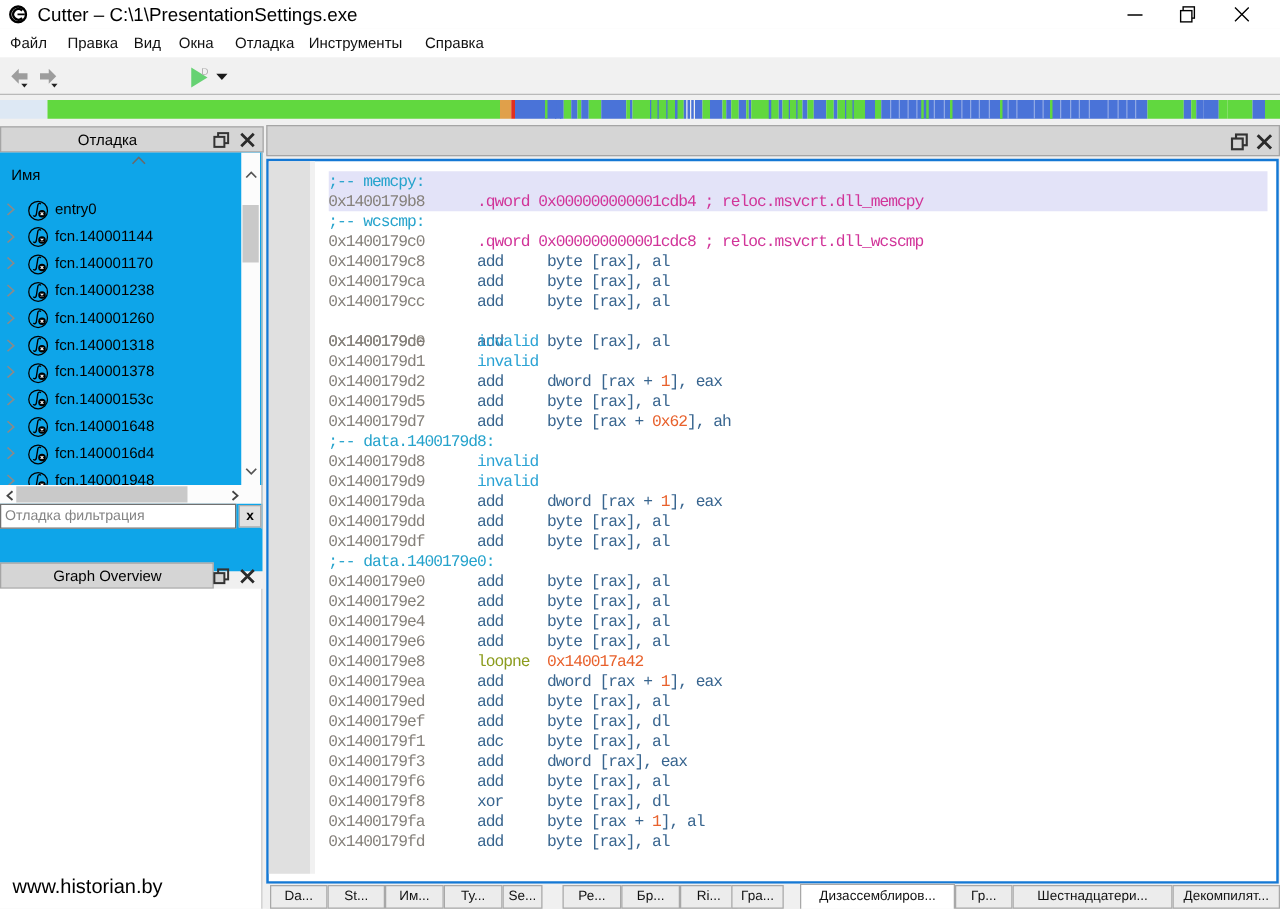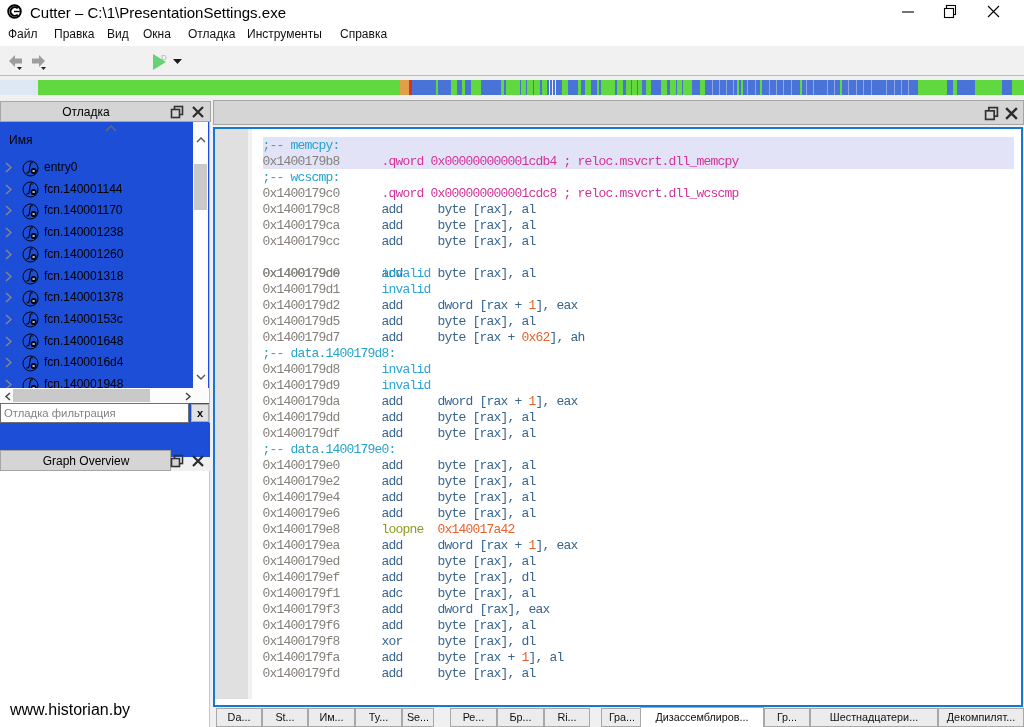--- a/index.html
+++ b/index.html
@@ -18,21 +18,21 @@
 #searchbox{left:192px;top:5px;width:475px;height:20px;background:#fff;border-radius:7px;}
 #searchph{left:20px;top:4px;font-size:11.3px;color:#9b9b9b;}
 
 #navstrip{left:0;top:80px;width:1024px;height:15px;}
 .seg{position:absolute;top:0;height:15px;}
 
 .phead{background:#d5d5d5;border:1px solid #a5a5a5;box-sizing:border-box;}
 .ptitle{font-size:12px;color:#000;position:absolute;width:100%;text-align:center;top:3px;}
 .hicon{position:absolute;top:3px;}
 
-#funclist{left:0;top:122px;width:210px;height:335px;background:#1d4ed8;overflow:hidden;}
+#funclist{left:0;top:122px;width:210px;height:335px;background:#0ea5e9;overflow:hidden;}
 .frow{position:absolute;left:0;height:22px;width:190px;}
 .chev{position:absolute;left:5px;top:5px;width:7px;height:11px;color:#8a8a8a;}
 .fname{position:absolute;left:44px;top:3px;font-size:12px;color:#000;}
 
 #dpanel{left:213px;top:127px;width:810px;height:580px;background:#fff;border:2px solid #1478d4;box-sizing:border-box;}
 #gutter{left:0px;top:0px;width:33px;height:570px;background:#e0e0e0;}
 #dlines{left:0;top:10px;}
 .dl{position:absolute;left:47.5px;white-space:pre;font-family:"Liberation Mono",monospace;
   font-size:13px;line-height:16px;letter-spacing:-0.8px;height:16px;color:#38658f;}
 .ad{color:#85807a;}
@@ -426,18 +426,18 @@
 
 <div class="abs" id="tabbar">
     <div class="tab" style="left:3px;width:46px">Da...</div>
     <div class="tab" style="left:49px;width:46px">St...</div>
     <div class="tab" style="left:95px;width:47px">Им...</div>
     <div class="tab" style="left:142px;width:47px">Ту...</div>
     <div class="tab" style="left:189px;width:32px">Se...</div>
     <div class="tab" style="left:237px;width:47px">Ре...</div>
     <div class="tab" style="left:284px;width:47px">Бр...</div>
     <div class="tab" style="left:331px;width:46px">Ri...</div>
-    <div class="tab" style="left:388px;width:42px">Гра...</div>
+    <div class="tab" style="left:372px;width:42px">Гра...</div>
     <div class="tab tabact" style="left:427px;width:124px">Дизассемблиров...</div>
     <div class="tab" style="left:551px;width:46px">Гр...</div>
     <div class="tab" style="left:597px;width:128px">Шестнадцатери...</div>
     <div class="tab" style="left:725px;width:86px">Декомпилят...</div>
   </div>
 
 </body></html>

